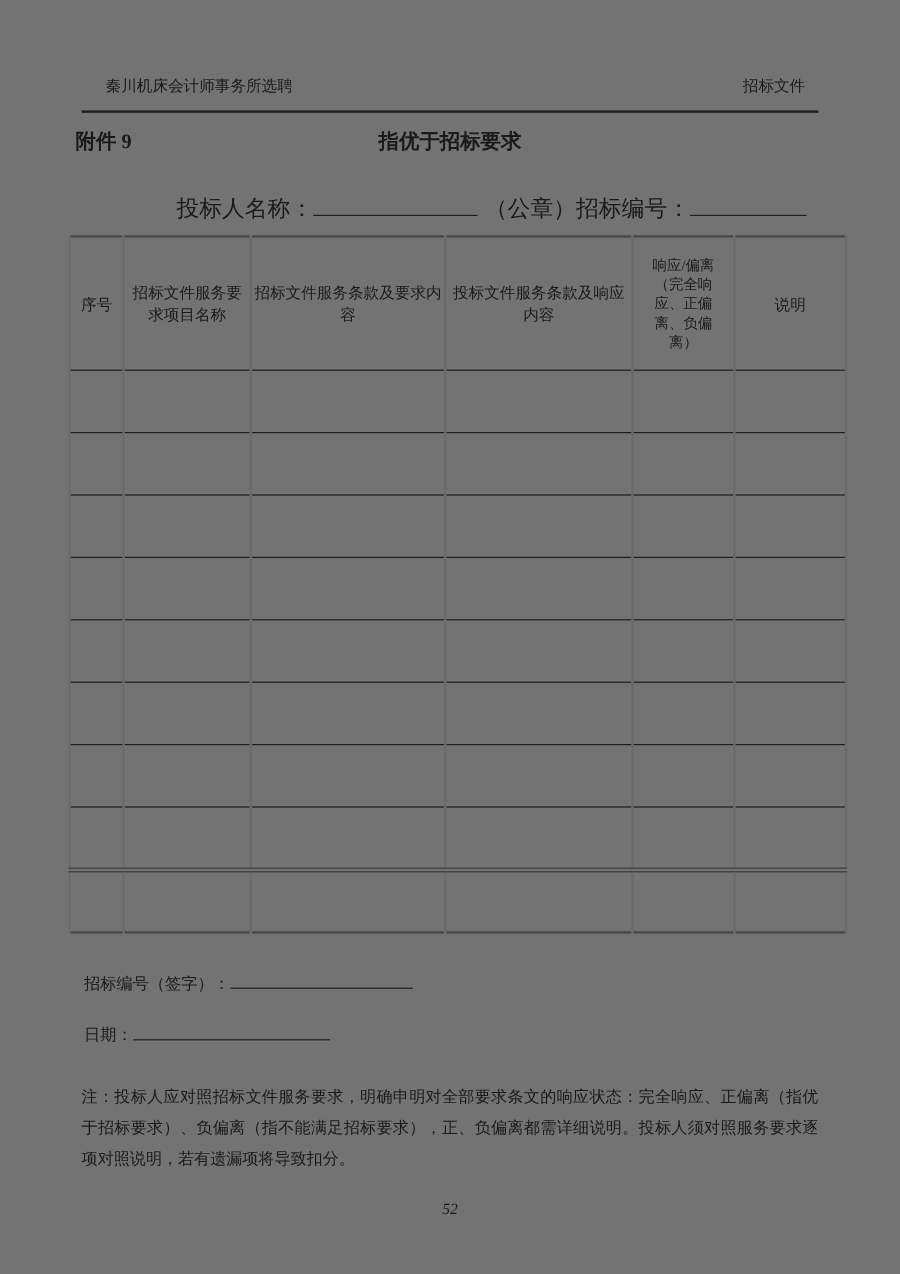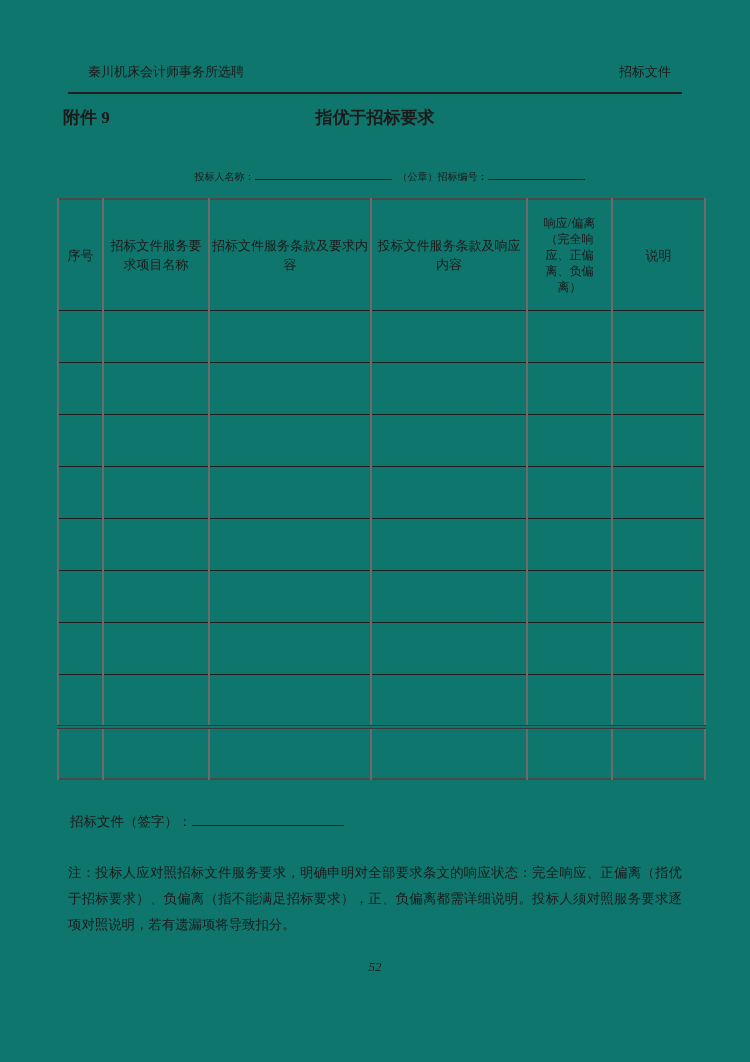--- a/index.html
+++ b/index.html
@@ -1,21 +1,21 @@
 <!DOCTYPE html>
 <html><head>
 <meta charset="utf-8">
 <style>
   * { box-sizing: border-box; }
   html, body { margin: 0; padding: 0; background: #ffffff; }
   .page {
     position: relative;
     width: 750px;
     height: 1062px;
-    background: #0f766e;
+    background: #737373;
     font-family: "Liberation Serif", "DejaVu Serif", serif;
     color: #1a1a1a;
     padding: 64px 68px 0 68px;
     overflow: hidden;
   }
   
   .running-head {
     display: flex;
     justify-content: space-between;
     align-items: flex-end;
@@ -49,22 +49,22 @@
     transform: translateX(-50%);
     font-weight: bold;
     font-size: 17px;
     line-height: 24px;
     white-space: nowrap;
   }
   
   .form-row {
     margin-top: 37px;
     display: flex;
-    justify-content: center;
-    font-size: 10px;
+    justify-content: flex-end;
+    font-size: 19px;
     line-height: 16px;
     padding-right: 10px;
     margin-left: 39px;
   }
   .blank {
     display: inline-block;
     border-bottom: 1px solid #1f1f1f;
     height: 13px;
     vertical-align: baseline;
   }
@@ -234,21 +234,24 @@
           <td></td>
           <td></td>
           <td></td>
           <td></td>
         </tr>
     </tbody>
   </table>
 
   <div class="signature-block">
     <div class="signature-line">
-      <span>招标文件（签字）：</span><span class="blank blank-sign"></span>
+      <span>招标编号（签字）：</span><span class="blank blank-sign"></span>
     </div>
+    <div class="signature-line">
+      <span>日期：</span><span class="blank blank-date"></span>
+    </div>
   </div>
 
   <div class="note">注：投标人应对照招标文件服务要求，明确申明对全部要求条文的响应状态：完全响应、正偏离（指优于招标要求）、负偏离（指不能满足招标要求），正、负偏离都需详细说明。投标人须对照服务要求逐项对照说明，若有遗漏项将导致扣分。</div>
 
   <div class="page-number">52</div>
 
 </div>
 
 </body></html>

